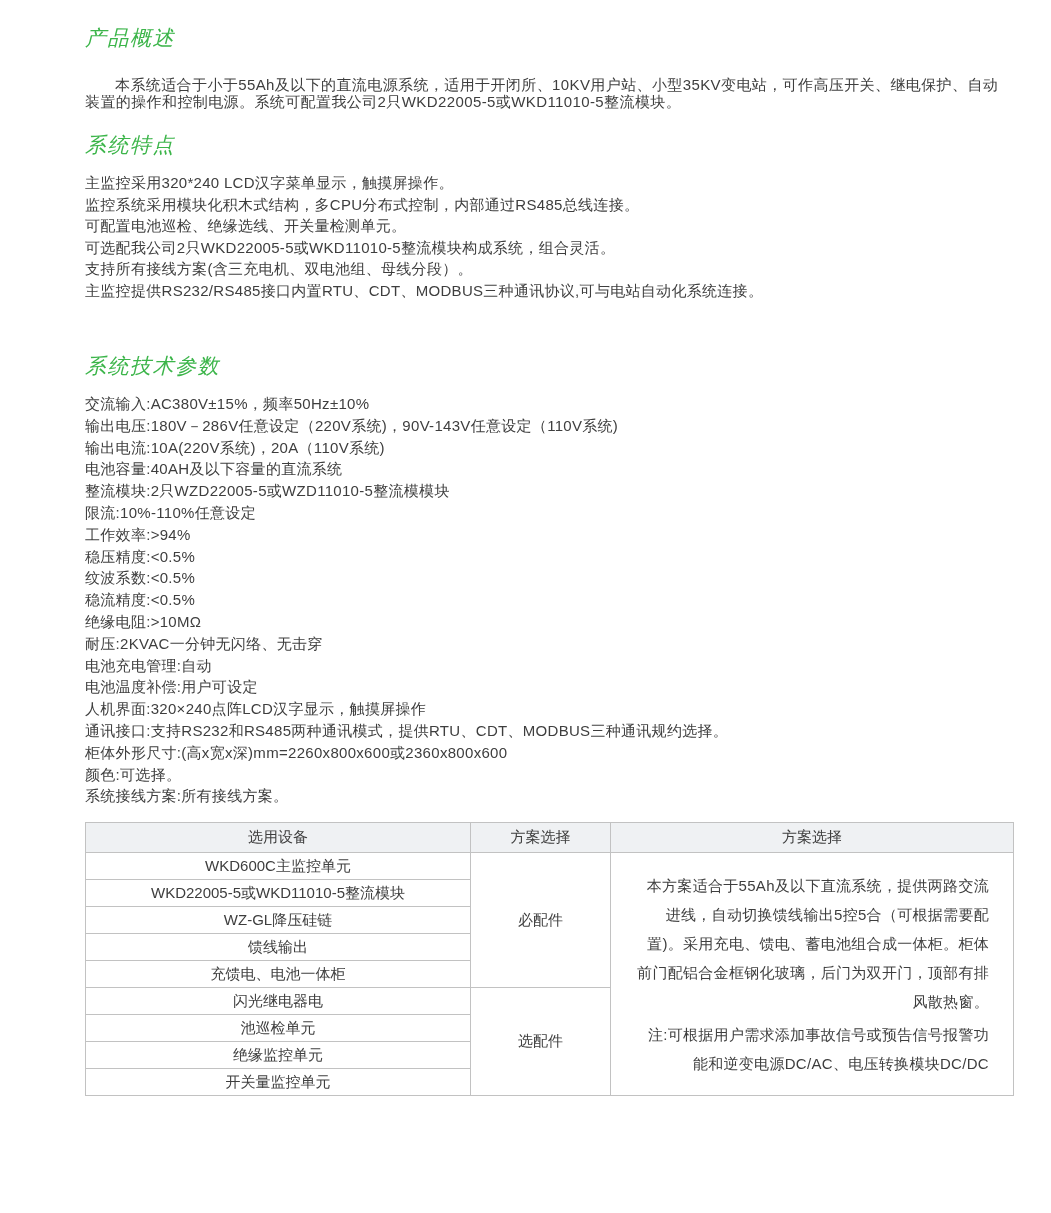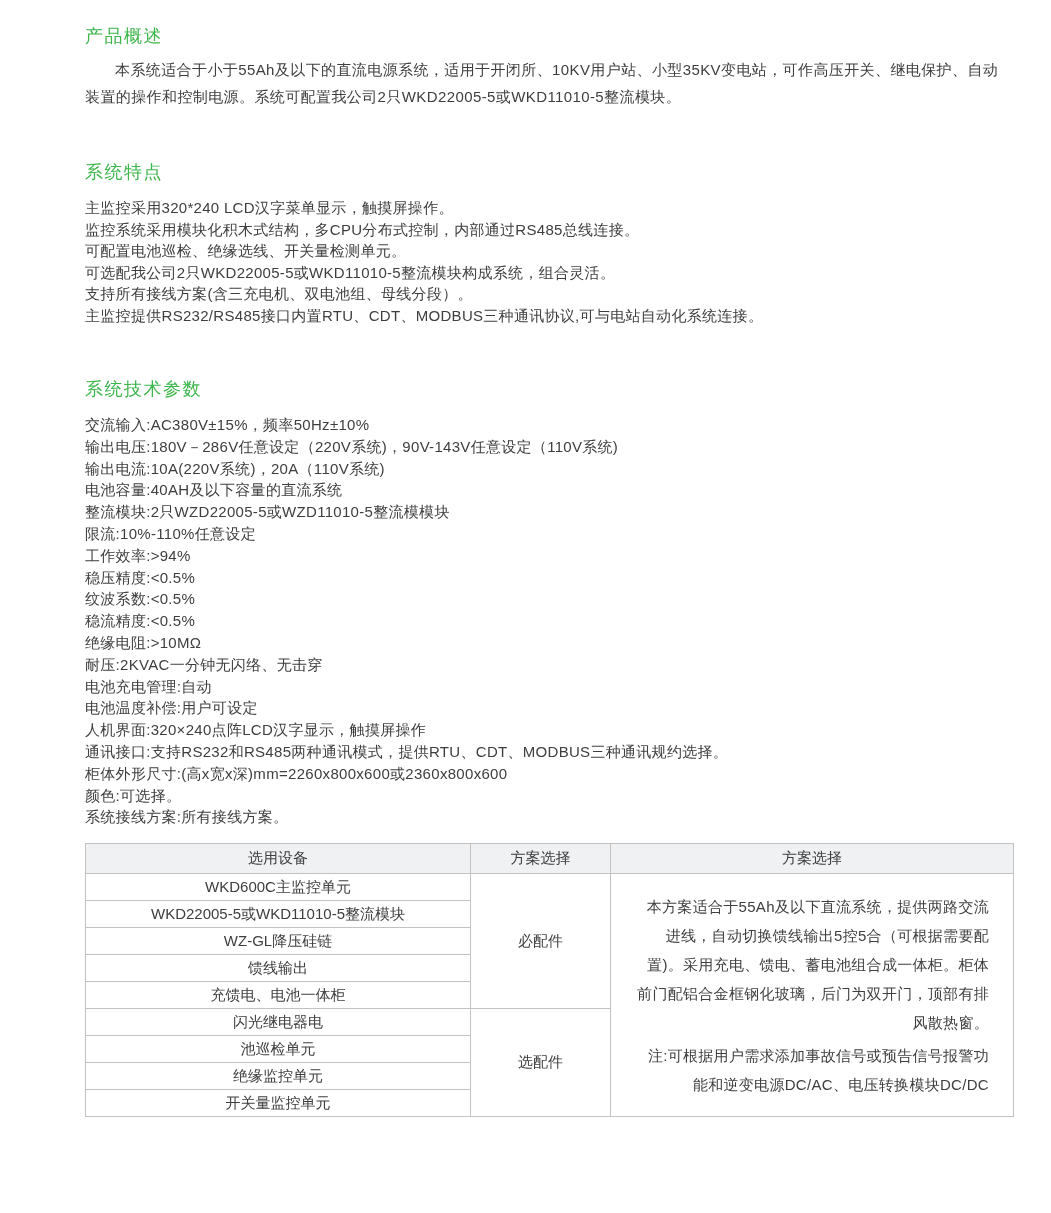--- a/index.html
+++ b/index.html
@@ -7,32 +7,33 @@
   body {
     width: 1051px;
     height: 1213px;
     overflow: hidden;
     font-family: "Liberation Sans", "DejaVu Sans", sans-serif;
     color: #3e3e3e;
     padding: 24px 38px 0 85px;
   }
   .section-title {
     color: #3cb54a;
-    font-size: 18px;
+    font-size: 21px;
     font-weight: 500;
     letter-spacing: 1.5px;
+    font-style: italic;
   }
   .overview-paragraph {
-    margin-top: 8px;
+    margin-top: 24px;
     font-size: 15px;
-    line-height: 27px;
+    line-height: 17px;
     text-indent: 2em;
     letter-spacing: 0.4px;
   }
-  .features-title { margin-top: 50px; }
+  .features-title { margin-top: 21px; }
   .feature-list { margin-top: 13px; }
   .feature-list div {
     font-size: 15px;
     line-height: 21.5px;
     letter-spacing: 0.3px;
   }
   .specs-title { margin-top: 51px; }
   .spec-list { margin-top: 13px; }
   .spec-list div {
     font-size: 15px;

